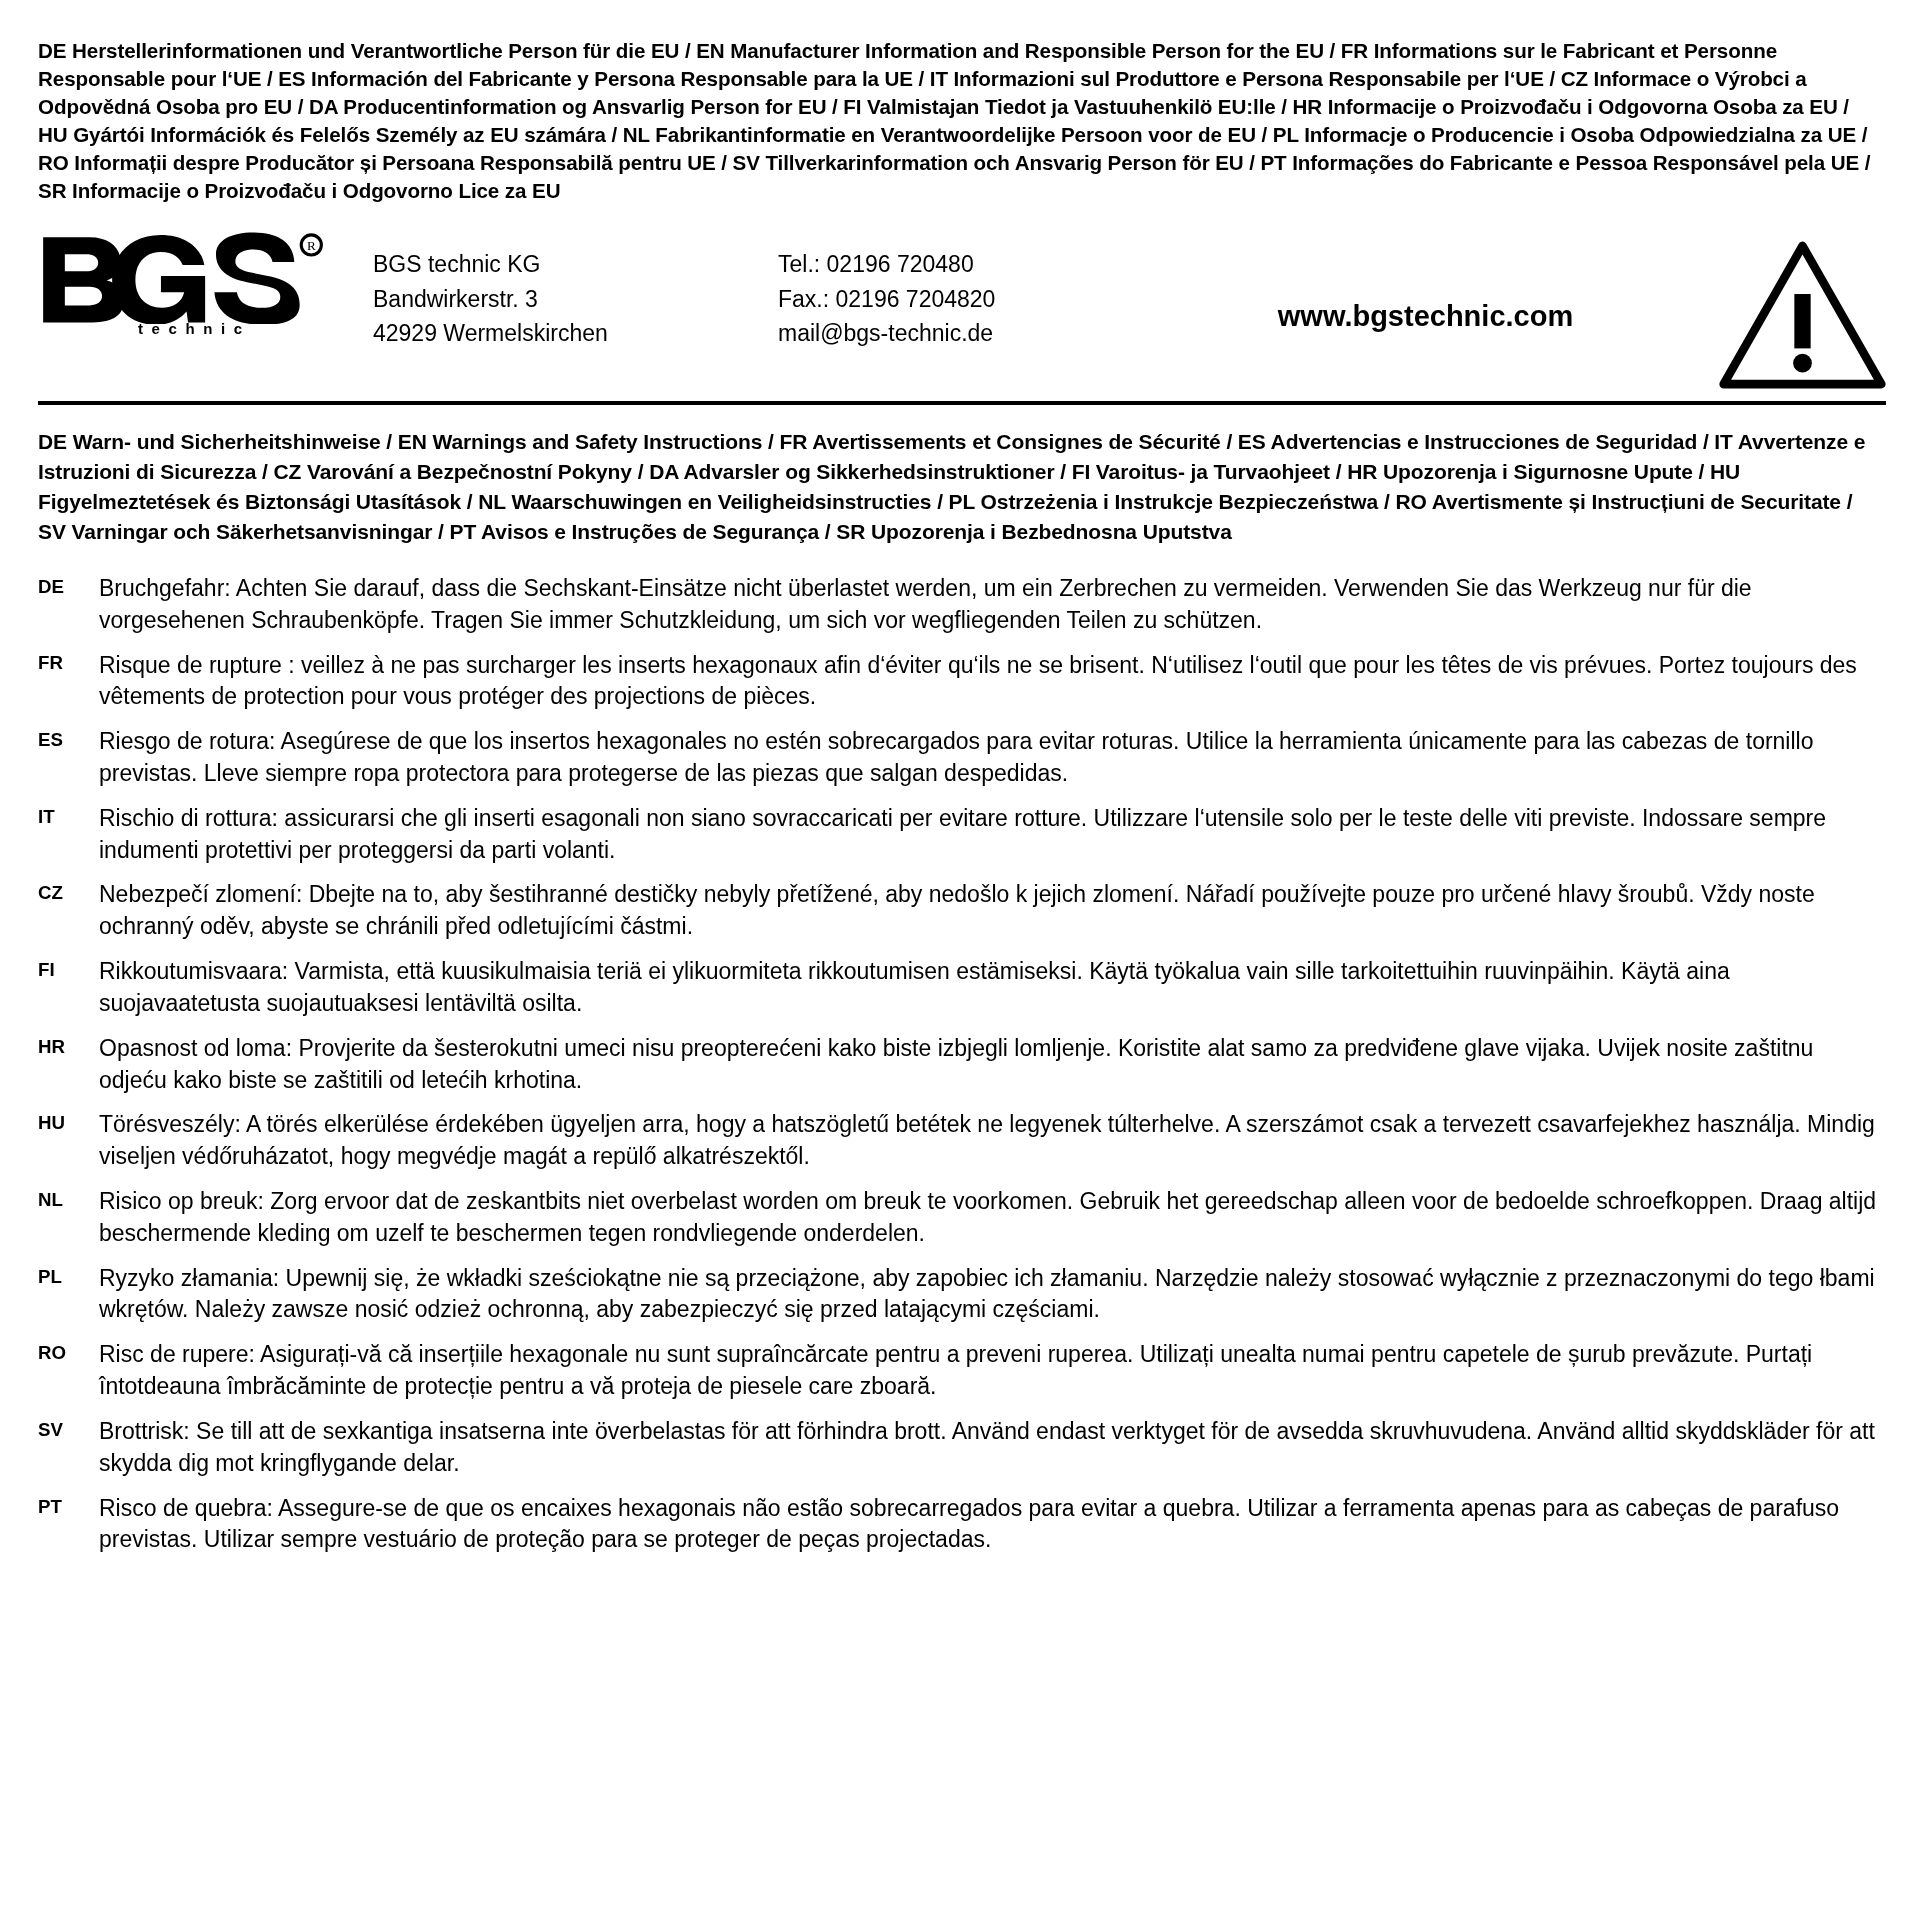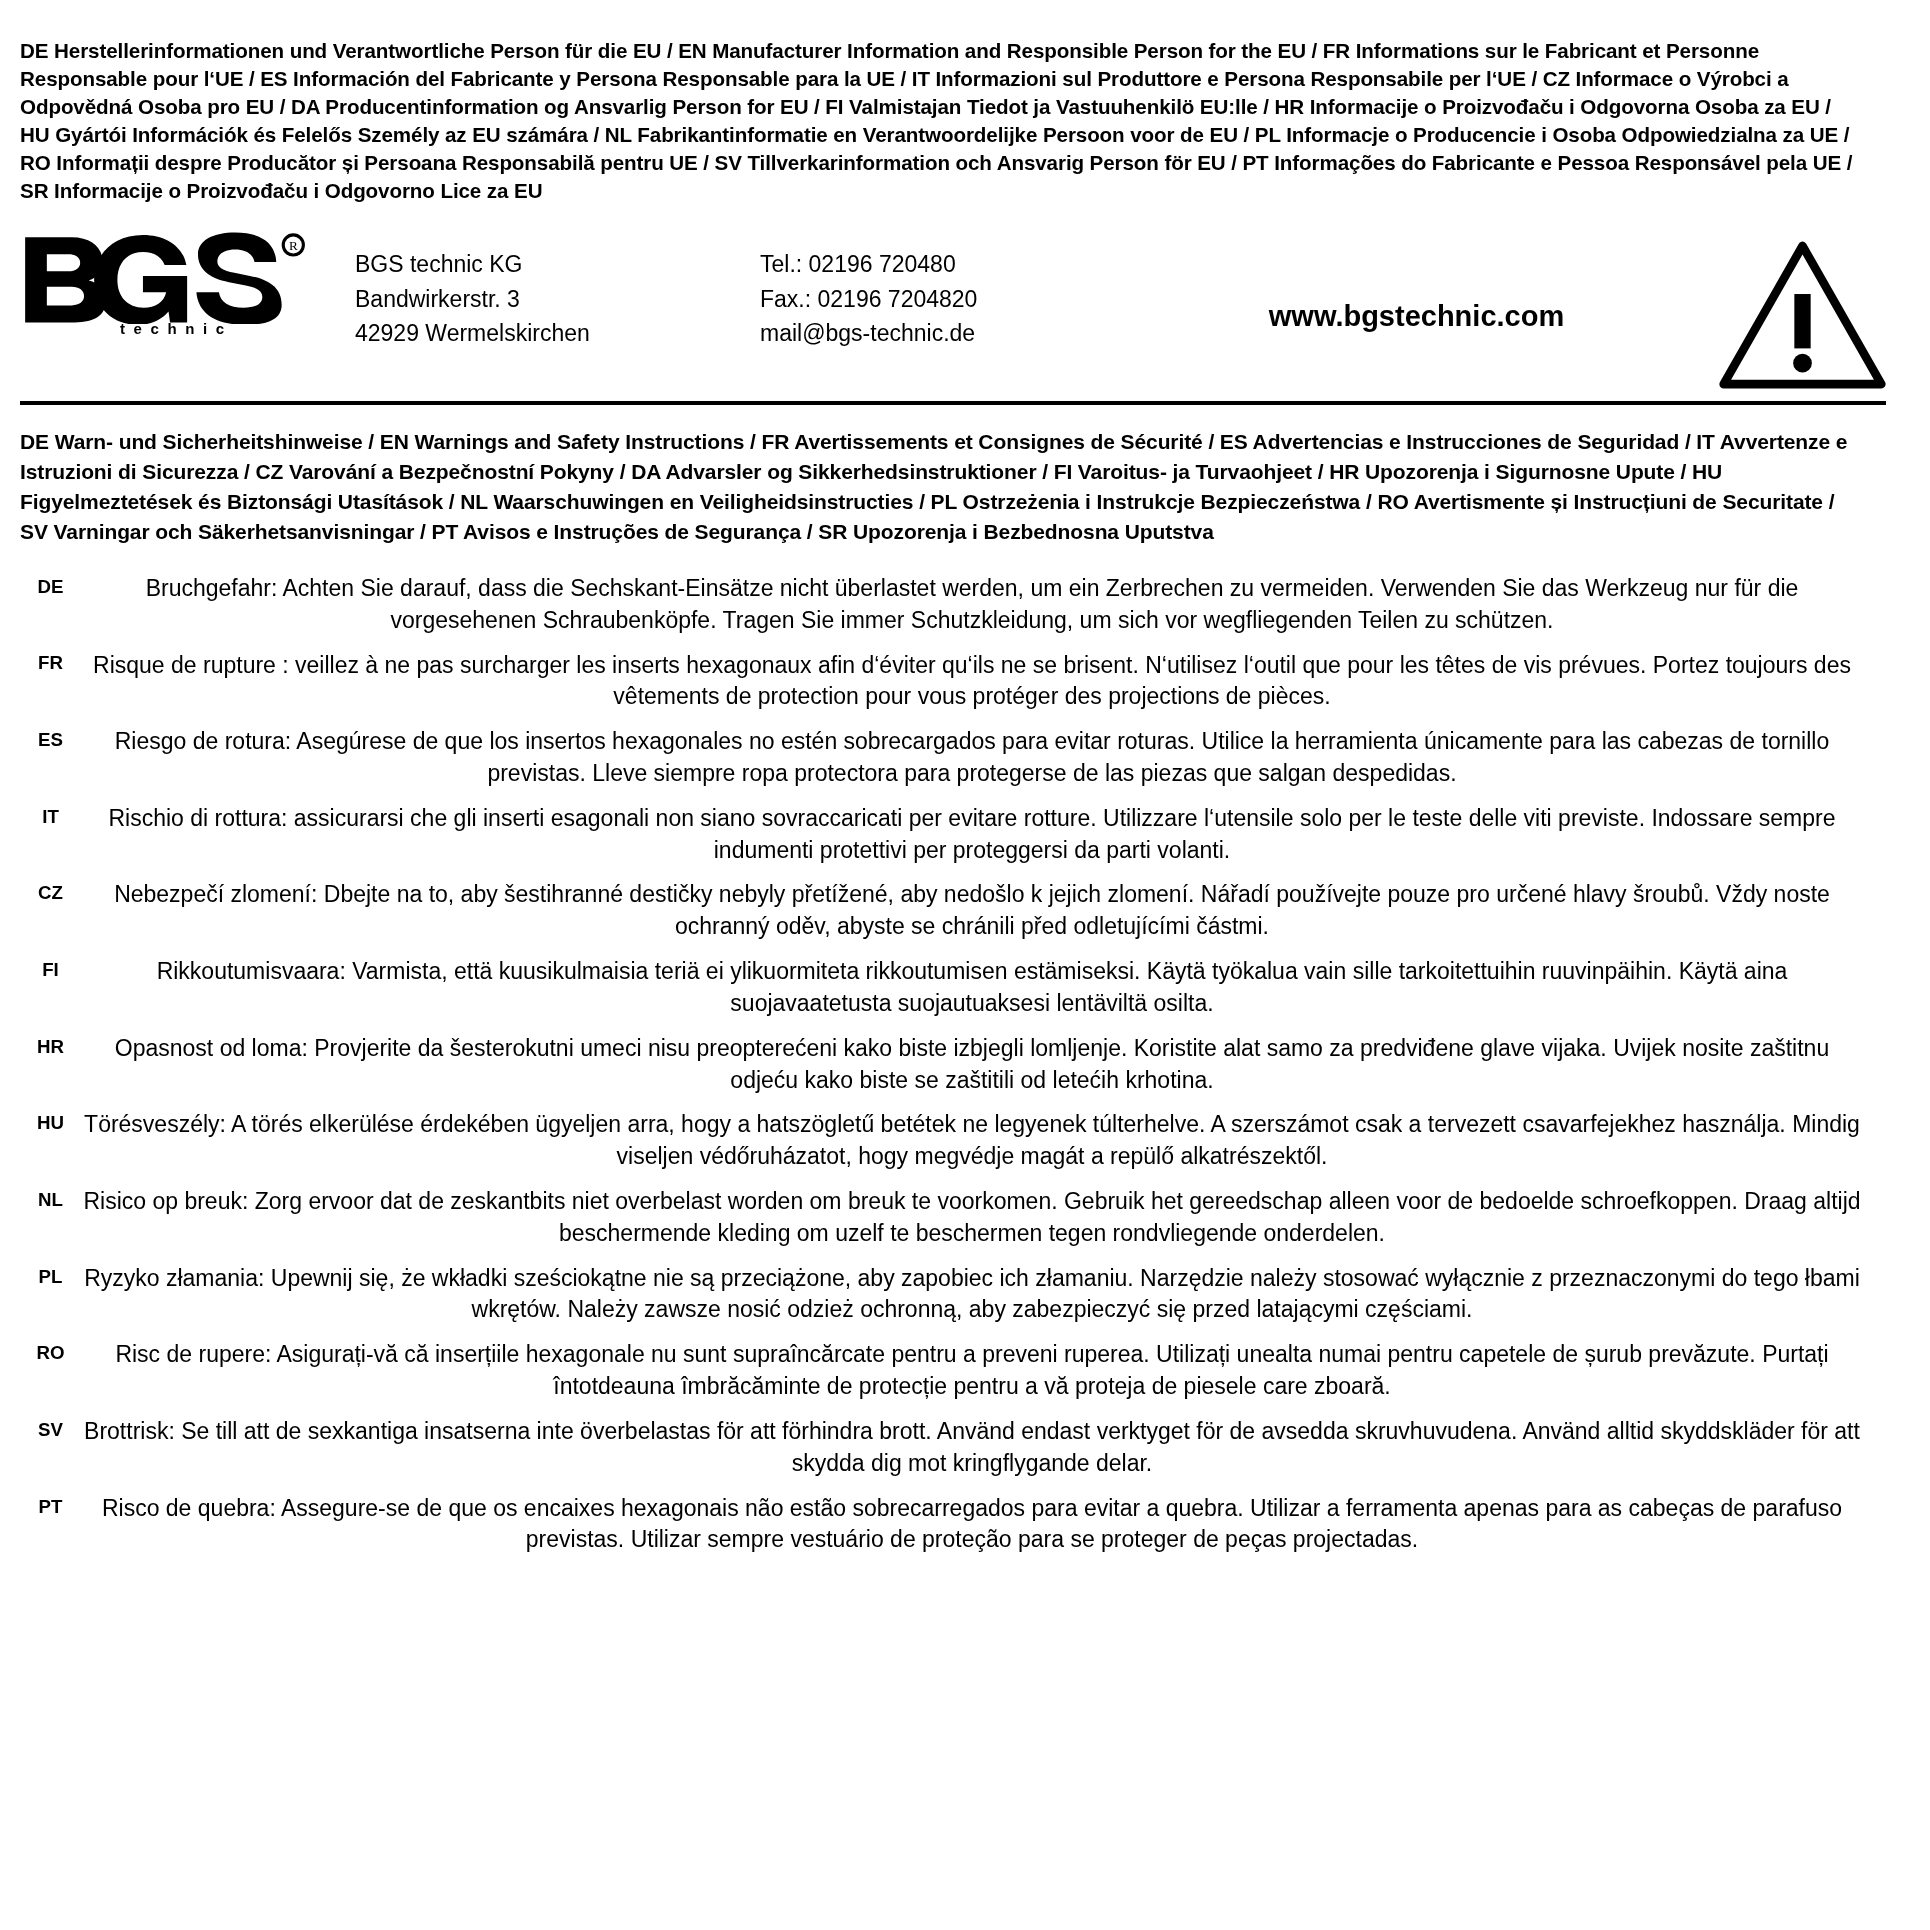--- a/index.html
+++ b/index.html
@@ -11,21 +11,21 @@
     width: 1930px;
     height: 1930px;
     font-family: "Liberation Sans", sans-serif;
     color: #000000;
     -webkit-font-smoothing: antialiased;
   }
   .page {
     box-sizing: border-box;
     width: 1930px;
     height: 1930px;
-    padding: 37px 44px 0 20px;
+    padding: 37px 44px 0 38px;
   }
 
   
   .top-heading {
     font-size: 20.6px;
     font-weight: bold;
     line-height: 1.36;
     letter-spacing: -0.1px;
     margin: 0 0 20px 0;
     max-width: 1845px;
@@ -90,21 +90,20 @@
     line-height: 1.42;
     letter-spacing: -0.1px;
     margin: 22px 0 26.5px 0;
     max-width: 1845px;
   }
 
   
   .lang-list {
     margin: 0;
     padding: 0;
-    text-align: center;
   }
   .lang-row {
     display: flex;
     align-items: flex-start;
     margin-bottom: 13.2px;
   }
   .lang-code {
     flex: 0 0 61px;
     font-size: 18.7px;
     font-weight: bold;

